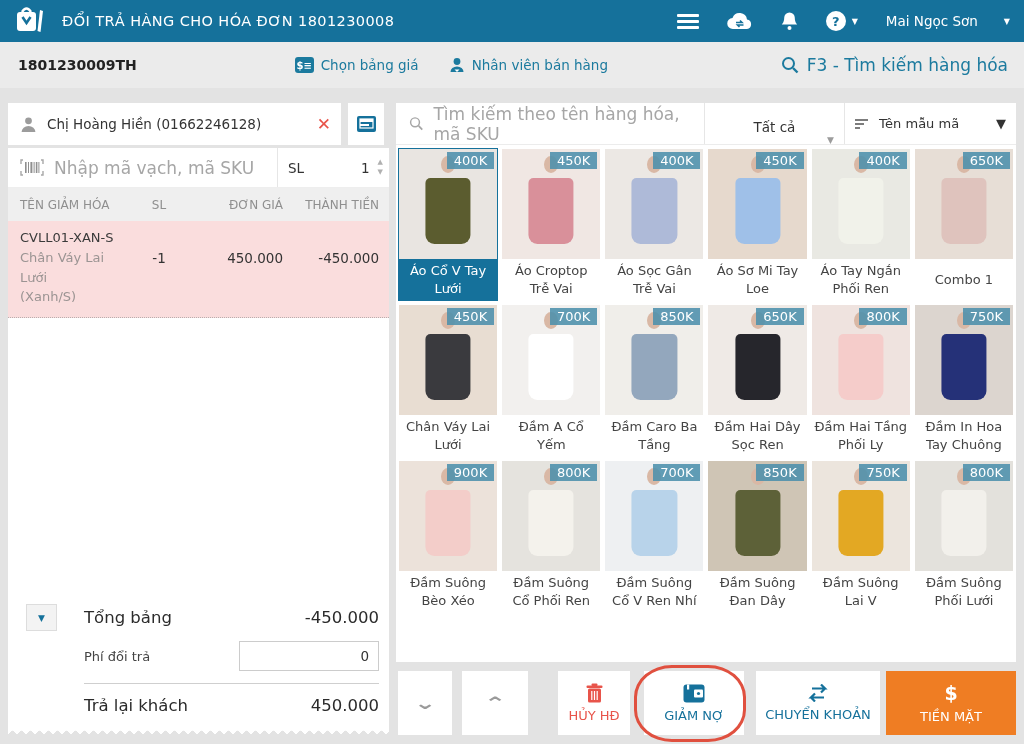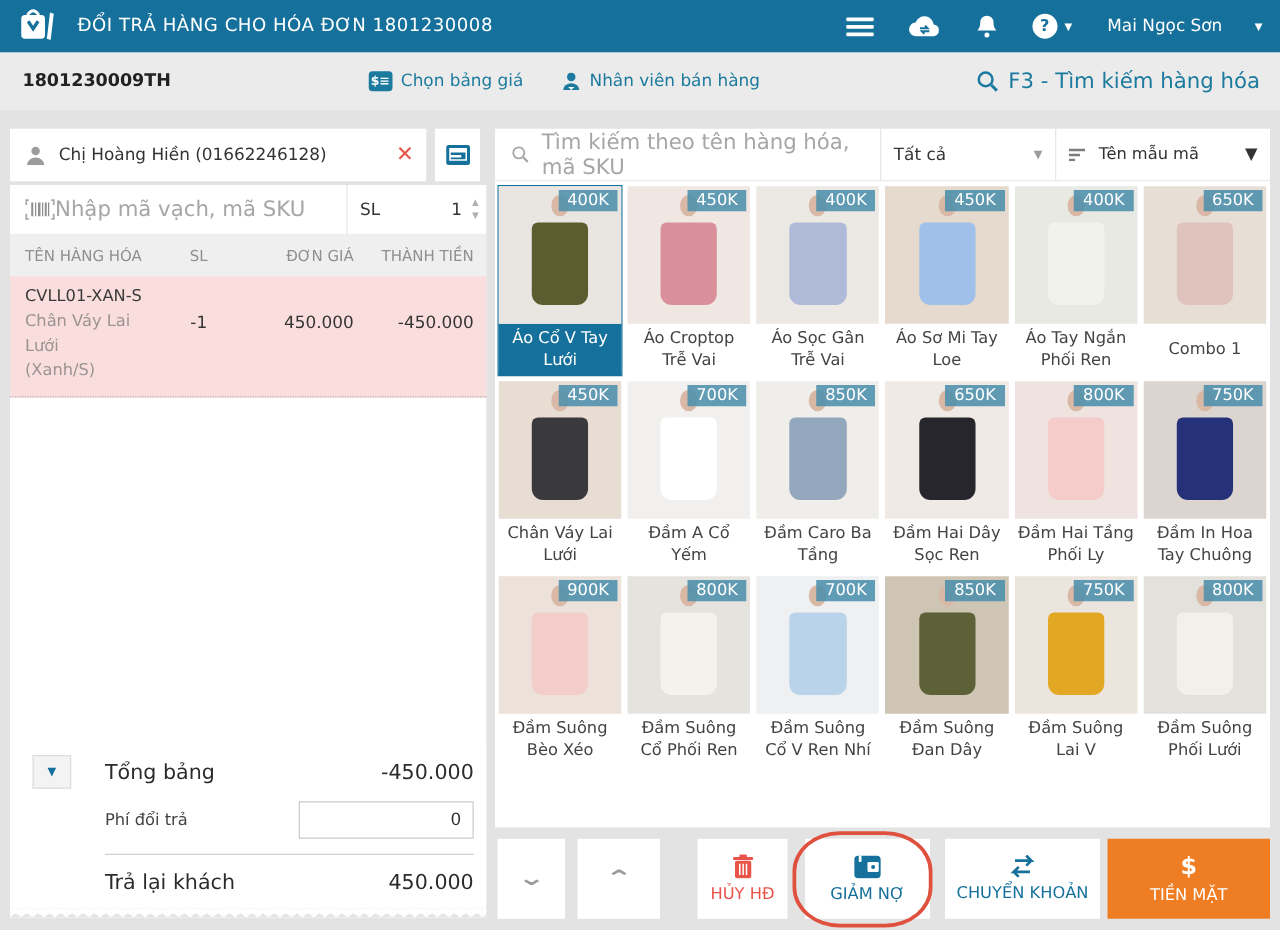--- a/index.html
+++ b/index.html
@@ -44,21 +44,21 @@
   .customer-name { margin-left:10px; font-size:13.5px; color:#333; flex:1; }
   .xmark { color:#e8544a; font-size:17px; font-weight:bold; cursor:pointer; line-height:1; }
   .calendar-btn { position:absolute; top:0; right:5px; width:36px; height:42px; background:#fff;
                   display:flex; align-items:center; justify-content:center; cursor:pointer; }
   .cart-box { position:absolute; top:45px; left:0; right:0; bottom:8px; background:#fff; }
   .cart-box .sawtooth { position:absolute; left:0; right:0; bottom:-7px; height:7px;
      background-image:linear-gradient(to bottom right,#fff 49.5%,rgba(255,255,255,0) 50.5%),
                       linear-gradient(to bottom left,#fff 49.5%,rgba(255,255,255,0) 50.5%);
      background-size:9px 7px; }
   .barcode-row { height:40px; border-bottom:1px solid #eee; display:flex; align-items:center; }
-  .barcode-left { flex:1; display:flex; align-items:center; padding-left:12px; }
+  .barcode-left { flex:1; display:flex; align-items:center; padding-left:12px; gap:10px; }
   .placeholder { color:#a6a6a6; font-size:17px; }
   .qty-box { width:112px; height:100%; border-left:1px solid #e6e6e6; display:flex; align-items:center;
              padding:0 6px 0 10px; }
   .qty-label { color:#333; font-size:13.5px; }
   .qty-value { flex:1; text-align:right; padding-right:8px; font-size:13.5px; }
   .spinner { display:flex; flex-direction:column; gap:3px; color:#b0b0b0; font-size:7px; line-height:1; cursor:pointer; }
   .thead { height:33px; background:#efefef; display:flex; align-items:center; color:#8f8f8f;
            font-size:12px; }
   .col-name { flex:1; padding-left:12px; }
   .col-sl { width:56px; text-align:center; }
@@ -83,21 +83,21 @@
   .sum-divider { margin:12px 10px 0 76px; border-top:1px solid #cfcfcf; }
   .sum-refund { padding:12px 10px 0 76px; font-size:16.5px; color:#2b2b2b; }
   .sum-refund .val { margin-left:auto; }
 
   
   .panel-right { position:absolute; left:396px; right:8px; top:103px; bottom:9px; }
   .search-row { position:absolute; top:0; left:0; right:0; height:42px; background:#fff;
                 display:flex; align-items:stretch; border-bottom:1px solid #ececec; }
   .psearch { flex:1; display:flex; align-items:center; gap:10px; padding-left:13px; }
   .fselect { width:140px; border-left:1px solid #e6e6e6; display:flex; align-items:center;
-             padding:16px 10px; cursor:pointer; }
+             padding:16px 10px; cursor:pointer;flex-direction:column; }
   .fselect .lbl { font-size:13.5px; color:#333; }
   .fselect .car { margin-left:auto; color:#9c9c9c; font-size:9px; }
   .sselect { width:172px; border-left:1px solid #e6e6e6; display:flex; align-items:center; gap:9px;
              padding:0 10px; cursor:pointer; }
   .products { position:absolute; top:42px; left:0; right:0; bottom:73px; background:#fff;
               padding:3px 2px; display:grid; grid-template-columns:repeat(6,1fr); gap:3px;
               align-content:start; }
   .card { background:#fff; cursor:pointer; border:1px solid transparent; }
   .card.selected { border:1px solid #15719b; }
   .thumb { position:relative; height:110px; overflow:hidden; }
@@ -231,21 +231,21 @@
         <span class="qty-label">SL</span>
         <span class="qty-value">1</span>
         <span class="spinner">
             <span>▲</span>
             <span>▼</span>
           </span>
       </div>
     </div>
 
     <div class="thead">
-      <div class="col-name">TÊN HÀNG HÓA</div>
+      <div class="col-name">TÊN GIẢM HÓA</div>
       <div class="col-sl">SL</div>
       <div class="col-price">ĐƠN GIÁ</div>
       <div class="col-total">THÀNH TIỀN</div>
     </div>
 
     <div class="item-row">
       <div class="col-name">
         <div class="item-code">CVLL01-XAN-S</div>
         <div class="item-sub">Chân Váy Lai Lưới</div>
         <div class="item-sub">(Xanh/S)</div>

